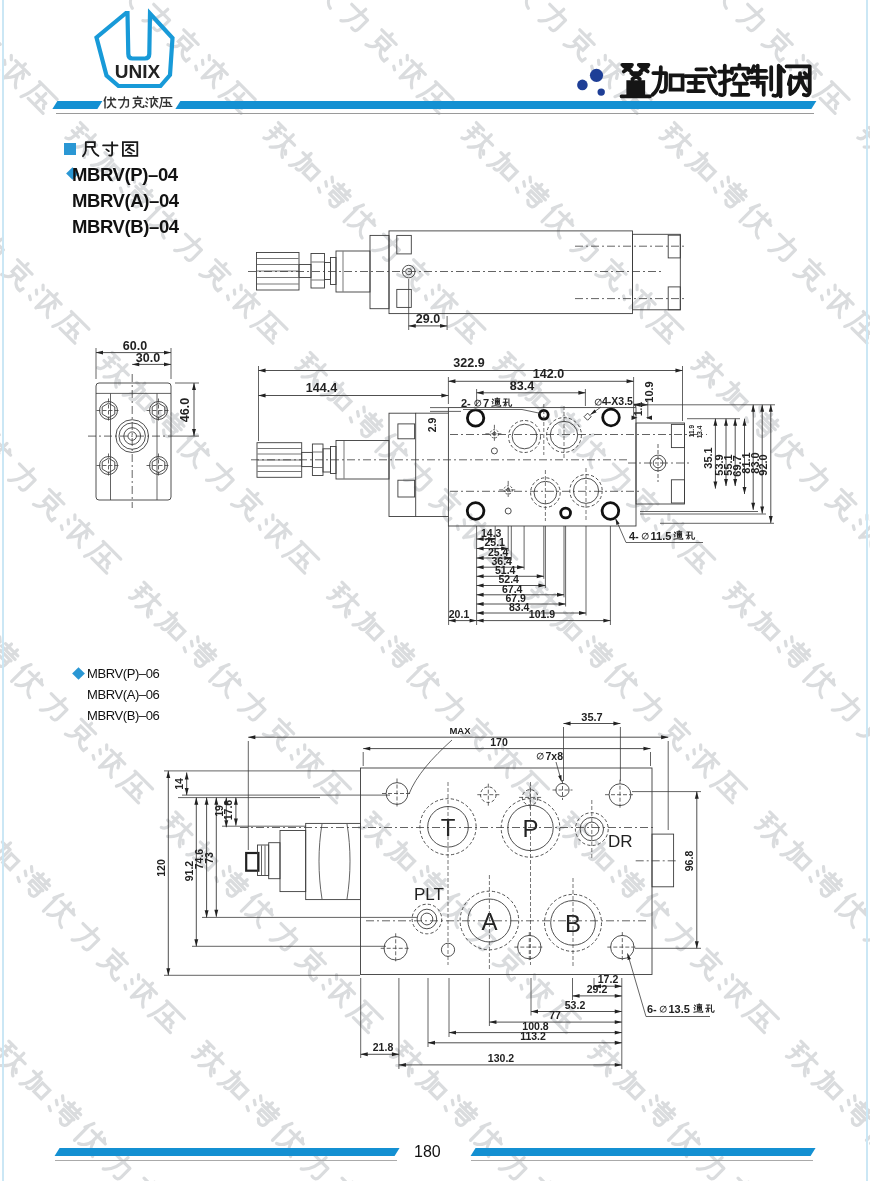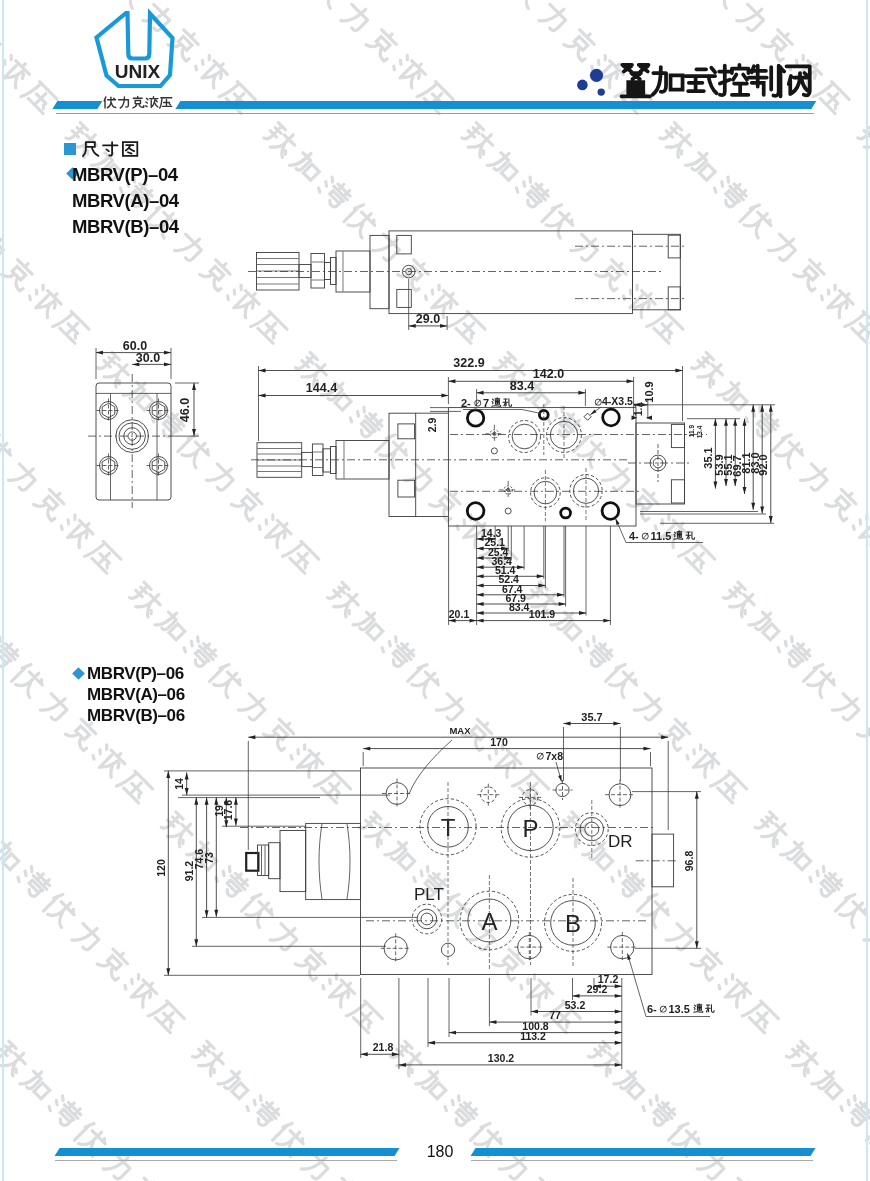--- a/index.html
+++ b/index.html
@@ -810,21 +810,21 @@
     <use href="#g-cun" transform="translate(20.3,1.0) scale(0.1800)" color="#1a1a1a" stroke-width="12"></use>
     <use href="#g-tu" transform="translate(40.1,1.0) scale(0.1800)" color="#1a1a1a" stroke-width="12"></use>
   </svg>
 
 <div class="abs" style="left:68px;top:169px;width:9px;height:9px;background:#2a97d4;transform:rotate(45deg)"></div>
 
 <div class="abs" style="left:72px;top:162px;font-size:18.5px;font-weight:bold;color:#111;line-height:26px;letter-spacing:-0.4px">MBRV(P)–04<br>MBRV(A)–04<br>MBRV(B)–04</div>
 
 <div class="abs" style="left:74px;top:669px;width:9px;height:9px;background:#2a97d4;transform:rotate(45deg)"></div>
 
-<div class="abs" style="left:87px;top:664px;font-size:17px;font-weight:bold;color:#111;line-height:20.8px;letter-spacing:-0.4px">MBRV(P)–06<br>MBRV(A)–06<br>MBRV(B)–06</div>
+<div class="abs" style="left:87px;top:664px;font-size:13px;font-weight:normal;color:#111;line-height:20.8px;letter-spacing:-0.4px">MBRV(P)–06<br>MBRV(A)–06<br>MBRV(B)–06</div>
 <svg class="abs" style="left:0;top:0" width="870" height="1181" viewBox="0 0 870 1181">
 <defs>
       <marker id="ar" viewBox="0 0 10 10" refX="9.2" refY="5" markerWidth="9" markerHeight="9" orient="auto-start-reverse">
         <path d="M0.5,2.6 L9.5,5 L0.5,7.4 Z" fill="#222"></path>
       </marker>
     </defs>
 
 <g>
 
 <rect x="256.5" y="252.5" width="42.5" height="37.5" fill="none" stroke="#3c3c3c" stroke-width="0.9"></rect>
@@ -1273,16 +1273,16 @@
 <text x="668.5" y="1013.0" font-size="11" text-anchor="start" font-weight="bold">13.5</text>
 <use href="#g-tong" transform="translate(693.0,1003.5) scale(0.1050)" color="#222" stroke-width="9"></use>
 <use href="#g-kong2" transform="translate(704.5,1003.5) scale(0.1050)" color="#222" stroke-width="9"></use>
 </g>
 </svg>
 
 <div class="abs" style="left:57px;top:1148.4px;width:340px;height:8.3px;background:#1490d2;transform:skewX(-32deg)"></div>
 
 <div class="abs" style="left:55px;top:1159.5px;width:342px;height:1.2px;background:#aaa"></div>
 
-<div class="abs" style="left:414px;top:1143px;width:52px;text-align:center;font-size:16px;color:#111">180</div>
+<div class="abs" style="left:414px;top:1143px;width:52px;font-size:16px;color:#111">180</div>
 
 <div class="abs" style="left:473px;top:1148.4px;width:340px;height:8.3px;background:#1490d2;transform:skewX(-32deg)"></div>
 
 <div class="abs" style="left:471px;top:1159.5px;width:342px;height:1.2px;background:#aaa"></div>
 </body></html>

